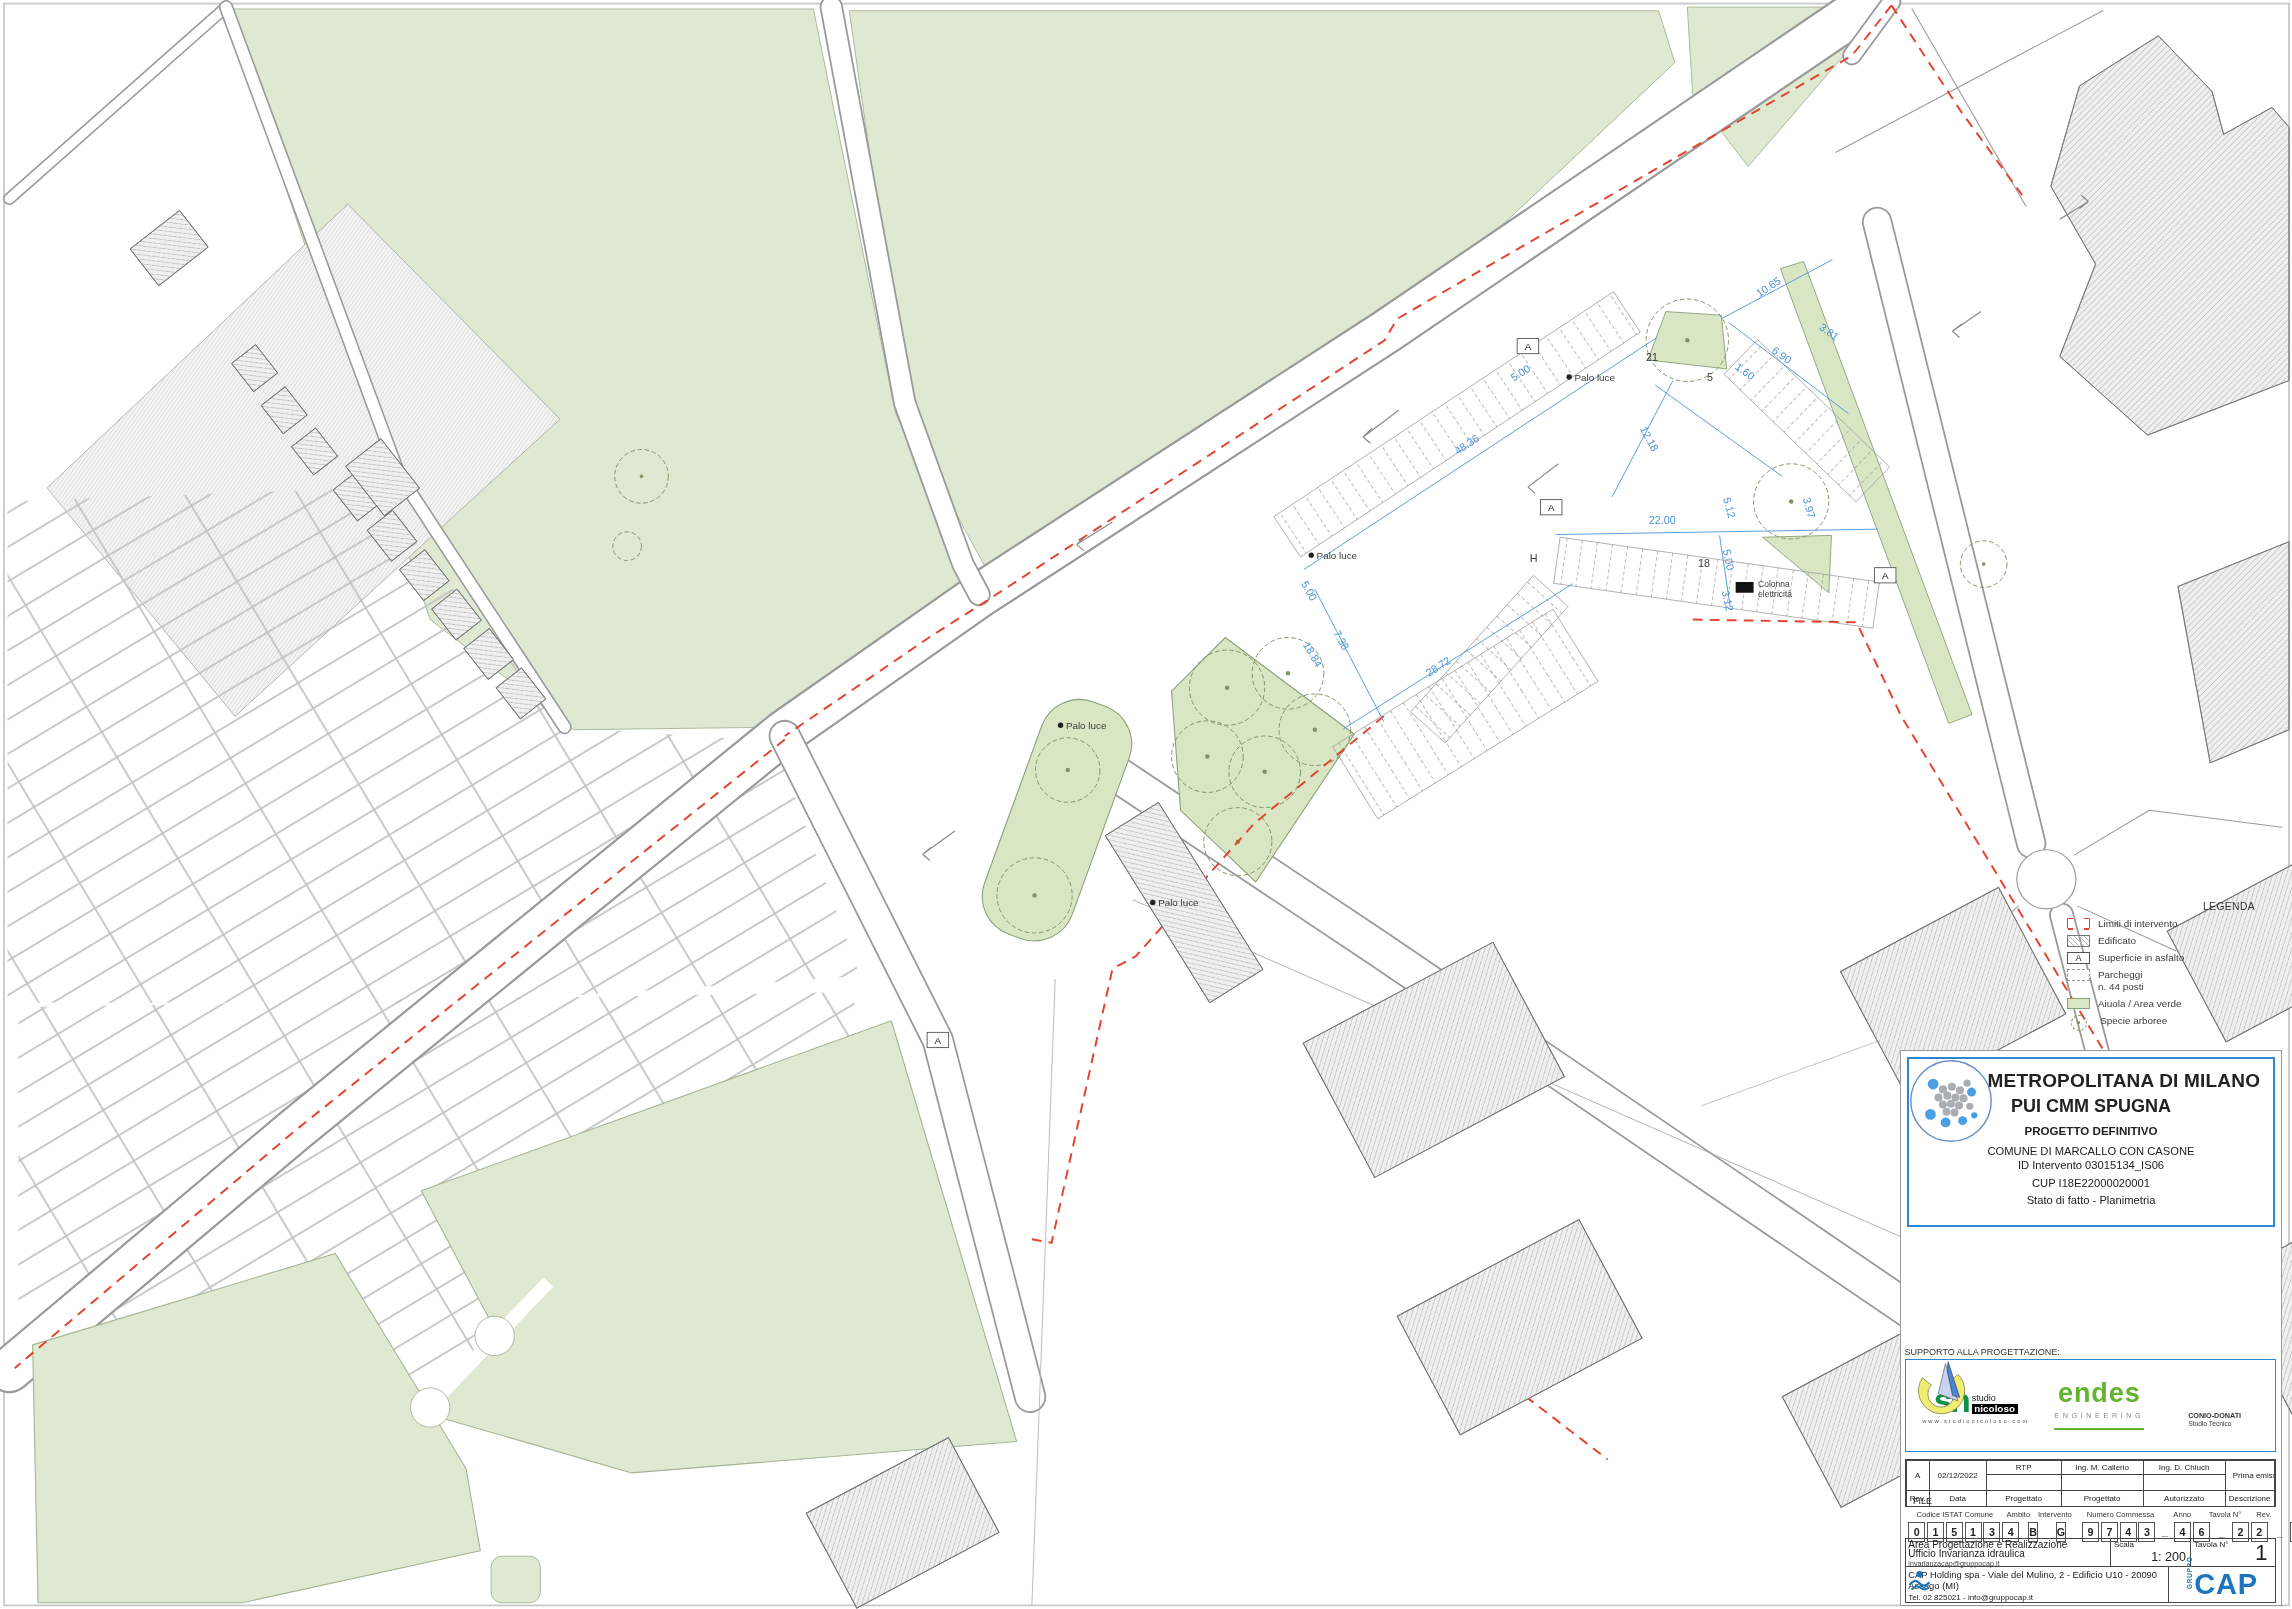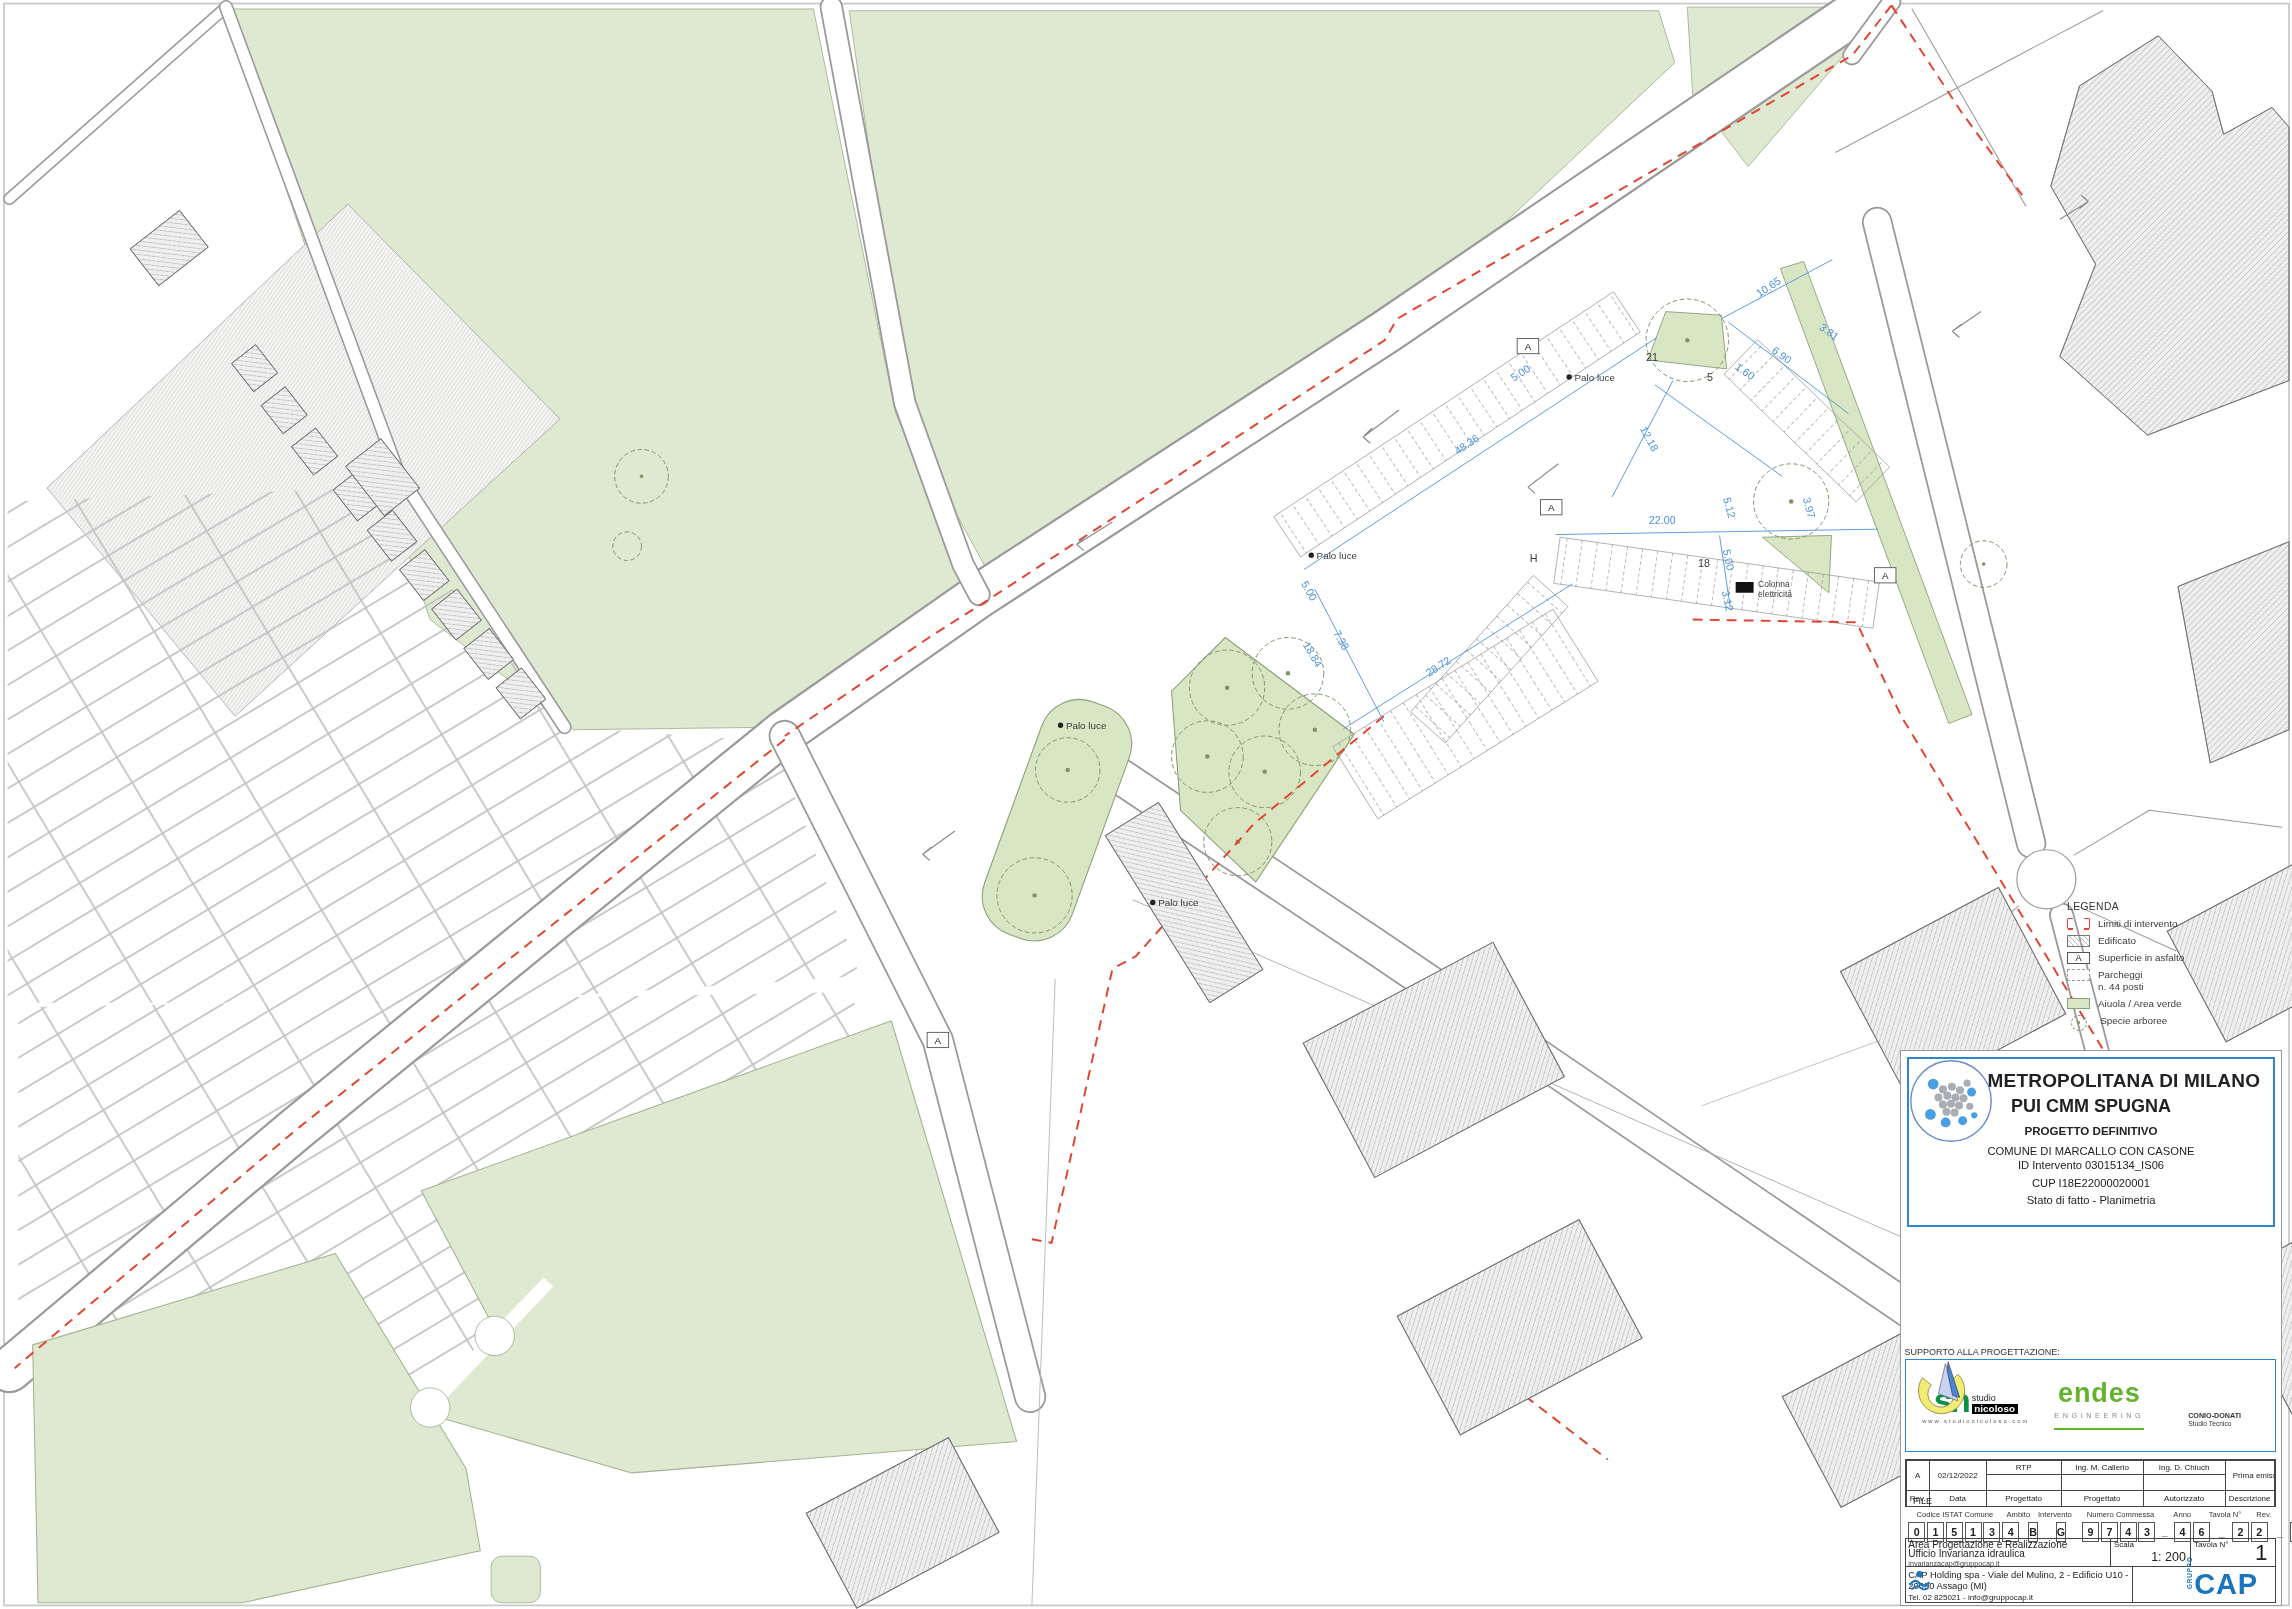--- a/index.html
+++ b/index.html
@@ -1,21 +1,21 @@
 <!DOCTYPE html>
 <html style="font-size:14.3px"><head>
 <meta charset="utf-8">
 <style>
   html,body{margin:0;padding:0;background:#fff;}
   .sheet{position:relative;width:2293px;height:1609px;background:#fff;overflow:hidden;
          font-family:"Liberation Sans", sans-serif;}
   .sheet svg{position:absolute;left:0;top:0;}
   
   .legend{position:absolute;left:2067px;top:901px;width:188px;font-size:9.9px;color:#3a3a3a;}
-  .legend .lg-title{font-size:10.3px;letter-spacing:0.4px;margin-bottom:6.3px;color:#333;}
+  .legend .lg-title{font-size:10.3px;letter-spacing:0.4px;margin-bottom:6.3px;color:#333;text-align:right;}
   .lg-row{display:flex;align-items:flex-start;margin-bottom:5.4px;}
   .lg-sw{width:23px;height:11.6px;margin-right:8px;flex:0 0 auto;box-sizing:border-box;}
   .sw-limiti{border:1.8px dashed #e2442f;border-top:1.8px solid transparent;border-bottom:1.8px solid transparent;
              border-image:none;height:10.7px;border-left:1.8px solid #e2442f;border-right:1.8px solid #e2442f;
              position:relative;}
   .sw-limiti:before,.sw-limiti:after{content:"";position:absolute;left:0;width:5.4px;height:1.8px;background:#e2442f;top:-1.8px;}
   .sw-limiti:after{top:auto;bottom:-1.8px;}
   .sw-limiti .r{position:absolute;right:0;width:5.4px;height:1.8px;background:#e2442f;top:-1.8px;}
   .sw-limiti .r2{position:absolute;right:0;width:5.4px;height:1.8px;background:#e2442f;bottom:-1.8px;}
   .sw-edificato{border:0.9px solid #777;background:repeating-linear-gradient(45deg,#bbb 0 0.9px,transparent 0.9px 3.6px);}
@@ -76,21 +76,21 @@
   .info-left .l3{font-size:7.2px;color:#444;}
   .info-scala{flex:0 0 20%;border-right:0.9px solid #444;position:relative;padding:0.9px 2.7px;}
   .info-scala .val{position:absolute;right:4.5px;bottom:1.8px;font-size:12.5px;}
   .info-tav{flex:1;position:relative;padding:0.9px 2.7px;}
   .info-tav .val{position:absolute;right:7.2px;bottom:0px;font-size:22.4px;}
   .tb-comp{position:absolute;left:3.6px;top:516px;right:5.4px;height:36px;border:0.9px solid #444;border-top:none;
            display:flex;box-sizing:border-box;}
   .comp-left{flex:1;padding:1.8px 2.7px;font-size:9.4px;line-height:11.6px;}
   .comp-left .l2{font-size:8px;}
   .comp-fine{font-size:3.9px;color:#888;margin-top:3.6px;}
-  .comp-logo{flex:0 0 106px;border-left:0.9px solid #444;display:flex;align-items:center;justify-content:center;padding-left:36px;}
+  .comp-logo{flex:0 0 106px;border-left:0.9px solid #444;display:flex;align-items:center;justify-content:center;}
   .gruppo{color:#1b75bc;font-size:6.3px;font-weight:bold;transform:rotate(-90deg);letter-spacing:0.9px;width:9px;}
   .cap-name{color:#1b75bc;font-size:29px;font-weight:bold;letter-spacing:0.9px;}
   
   text{font-family:"Liberation Sans", sans-serif;}
 </style>
 </head>
 <body>
 
 <div class="sheet">
 

